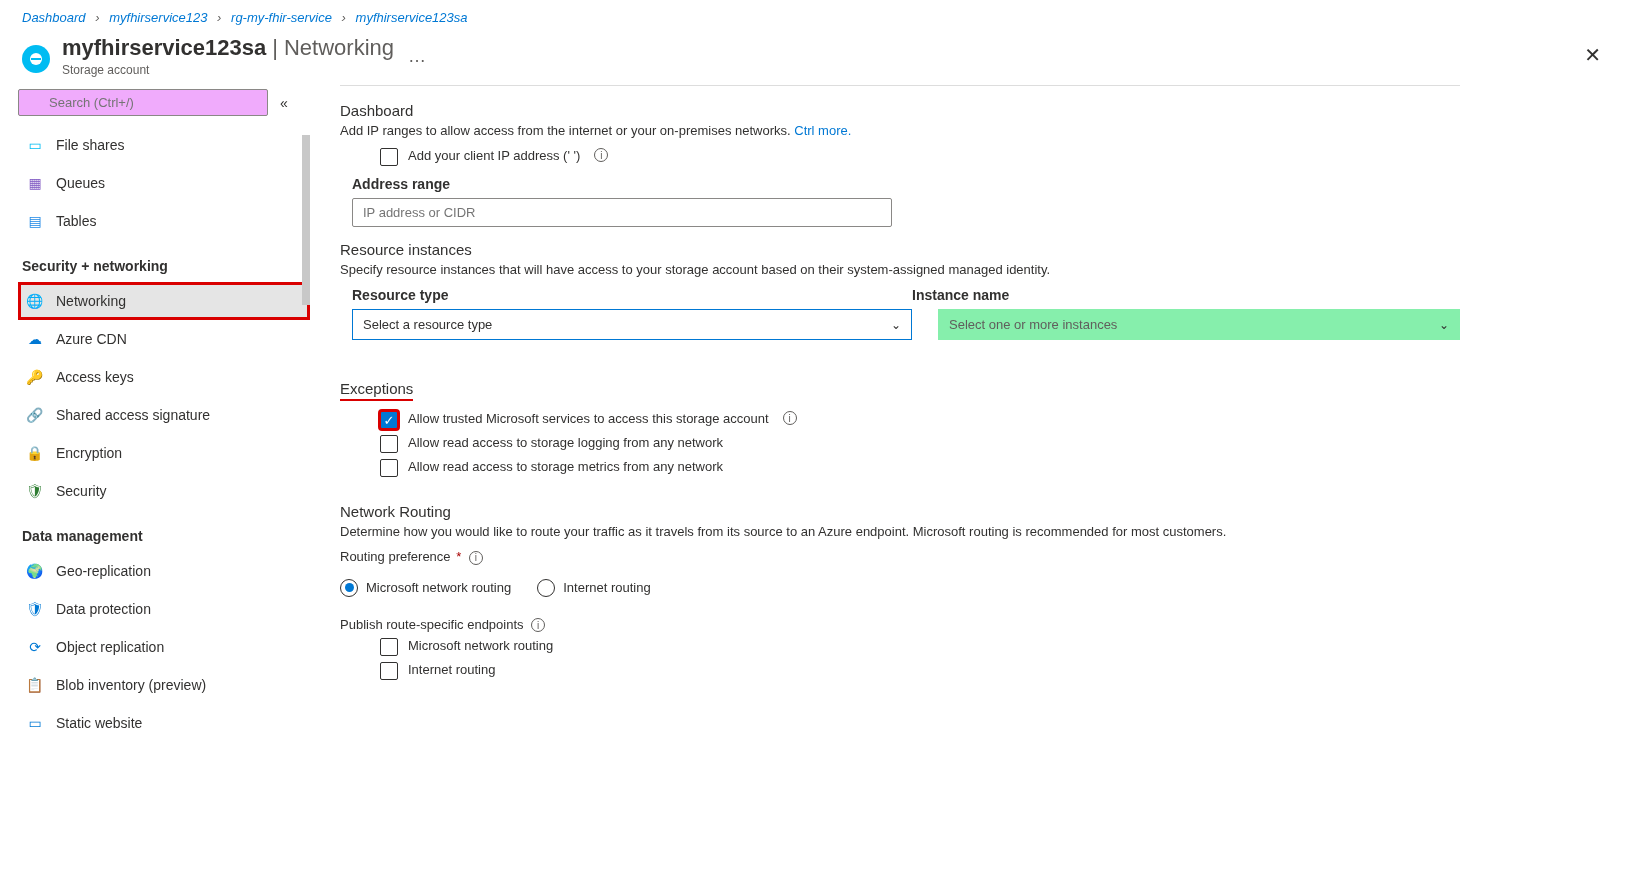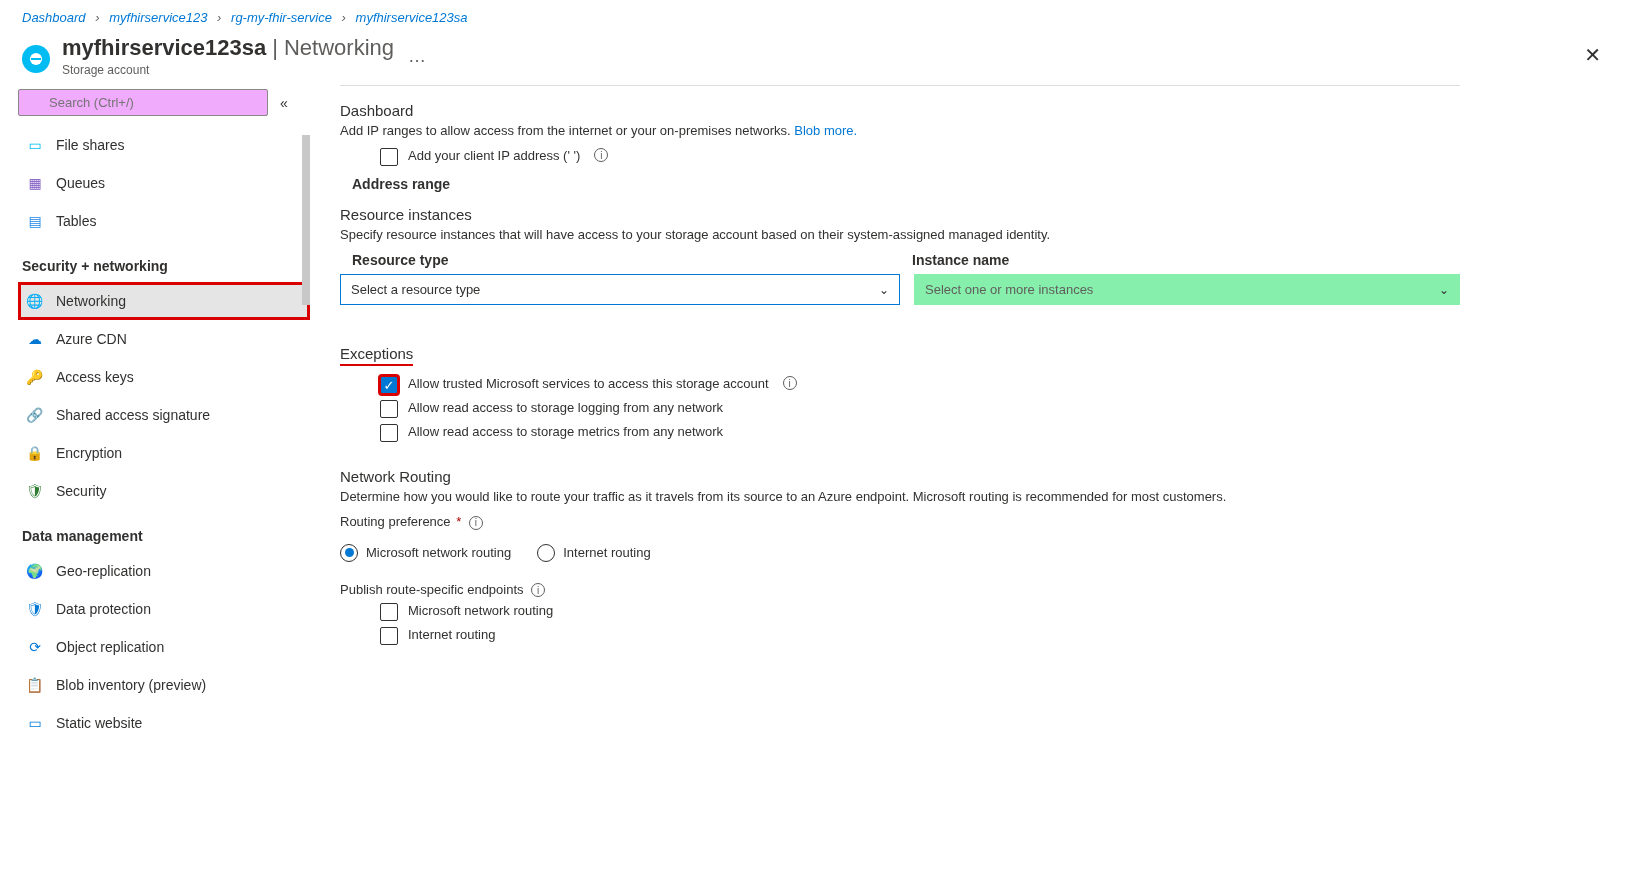--- a/index.html
+++ b/index.html
@@ -142,21 +142,21 @@
   }
 
   .field-label { font-weight:600; font-size:14px; margin:10px 0 6px 12px; }
   .text-input {
     width: 540px; border:1px solid #8a8886; border-radius:2px;
     padding:6px 10px; font-size:13px; color:#605e5c; margin-left:12px;
   }
 
   .grid-head { display:flex; margin-top:10px; margin-left:12px; }
   .grid-head .col { font-weight:600; font-size:14px; }
-  .grid-row { display:flex; margin-top:6px; gap:14px; }
+  .grid-row { display:flex; margin-top:6px; margin-left:12px; gap:26px; }
   .col-type { width:560px; }
   .col-inst { flex:1; }
   .dropdown {
     border:1px solid #0078d4;
     padding:7px 30px 7px 10px;
     font-size:13px; color:#323130;
     position:relative; cursor:pointer;
     background:#fff;
   }
   .dropdown.muted { border-color:transparent; background:#86efac; color:#605e5c; }
@@ -284,28 +284,29 @@
       </div>
     </div>
   </div>
 
   <div class="content">
     <hr class="top">
 
     
     <div class="section-title">Dashboard</div>
     <div class="section-desc">
-      <span>Add IP ranges to allow access from the internet or your on-premises networks. </span><a>Blob more.</a>
+      <span>Add IP ranges to allow access from the internet or your on-premises networks. </span><a>Ctrl more.</a>
     </div>
     <div class="checkbox-row">
       <span class="checkbox"></span>
       <span>Add your client IP address ('                              ')</span>
       <span class="info-icon">i</span>
     </div>
     <div class="field-label">Address range</div>
+    <input class="text-input" placeholder="IP address or CIDR" style="">
 
     
     <div class="section-title" style="margin-top:14px">Resource instances</div>
     <div class="section-desc">Specify resource instances that will have access to your storage account based on their system-assigned managed identity.</div>
     <div class="grid-head">
       <div class="col col-type">Resource type</div>
       <div class="col col-inst">Instance name</div>
     </div>
     <div class="grid-row">
       <div class="dropdown col-type">

